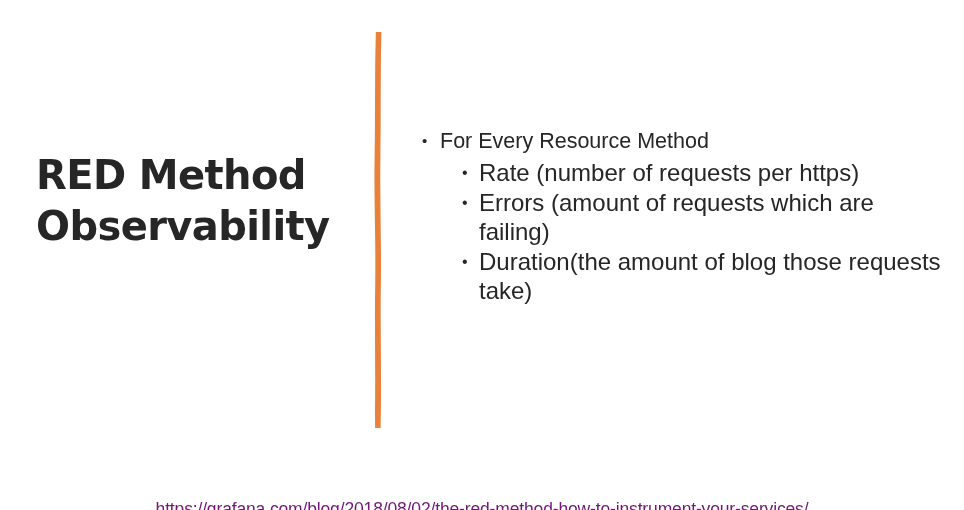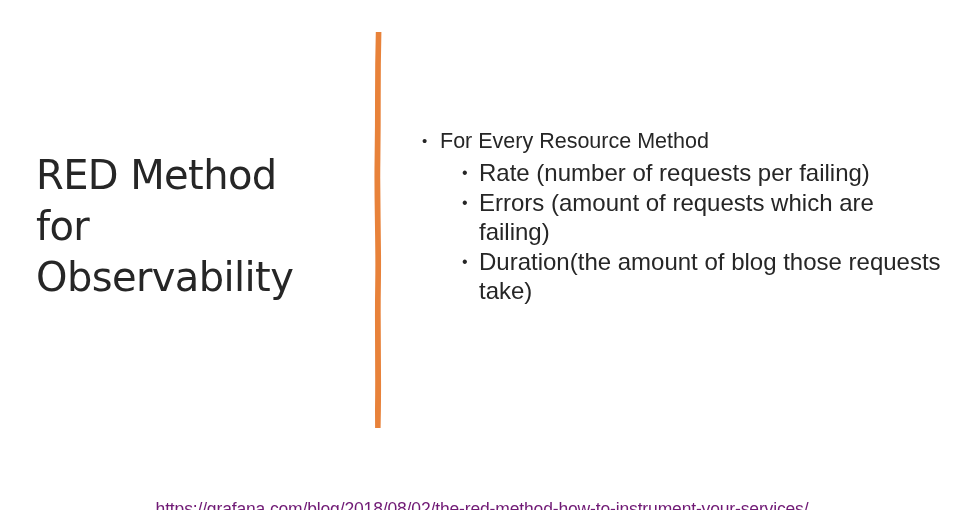--- a/index.html
+++ b/index.html
@@ -21,21 +21,21 @@
 
   
   .title-block {
     position: absolute;
     left: 36px;
     top: 150px;
     width: 312px;
   }
   .title-line {
     font-family: "DejaVu Sans", sans-serif;
-    font-weight: normal;
+    font-weight: bold;
     font-size: 40px;
     line-height: 51px;
     letter-spacing: -0.6px;
     color: #262626;
     white-space: nowrap;
   }
 
   
   .divider {
     position: absolute;
@@ -102,42 +102,41 @@
     margin-top: 25px;
   }
 </style>
 </head>
 <body>
 
 <div class="slide">
 
   <div class="title-block">
     <div class="title-line">RED Method</div>
-    <div class="title-line">for</div>
     <div class="title-line">Observability</div>
   </div>
 
   <div class="divider">
     <svg width="22" height="404" viewBox="0 0 22 404" xmlns="http://www.w3.org/2000/svg">
       <path d="M7.8 4 C6.6 46, 7.4 88, 6.6 130 C5.9 172, 7.9 214, 7.2 256 C6.5 298, 7.6 340, 7.0 382 L7.1 400
                L12.6 400 L12.9 382 C13.5 340, 12.2 298, 12.9 256 C13.6 214, 11.7 172, 12.4 130
                C13.1 88, 12.3 46, 13.4 4 Z" fill="#e8823a"></path>
     </svg>
   </div>
 
   <div class="bullets">
 
     <div class="bullet-row bullet-l1">
       <span class="marker">•</span>
       <span class="bullet-text">For Every Resource Method</span>
     </div>
 
     <div class="bullet-row bullet-l2">
       <span class="marker">•</span>
-      <span class="bullet-text">Rate (number of requests per failing)</span>
+      <span class="bullet-text">Rate (number of requests per https)</span>
     </div>
 
     <div class="bullet-row bullet-l2">
       <span class="marker">•</span>
       <span class="bullet-text">Errors (amount of requests which are failing)</span>
     </div>
 
     <div class="bullet-row bullet-l2">
       <span class="marker">•</span>
       <span class="bullet-text">Duration(the amount of blog those requests take)</span>

